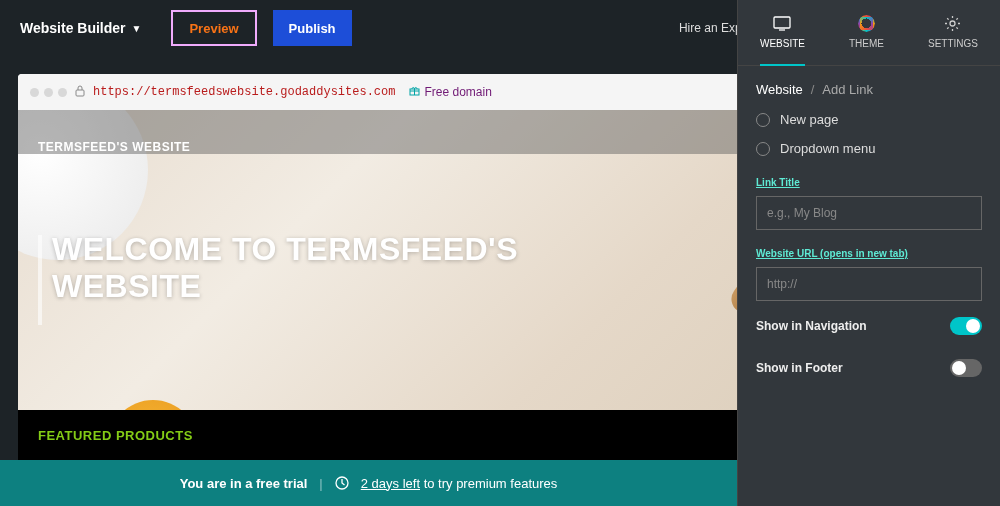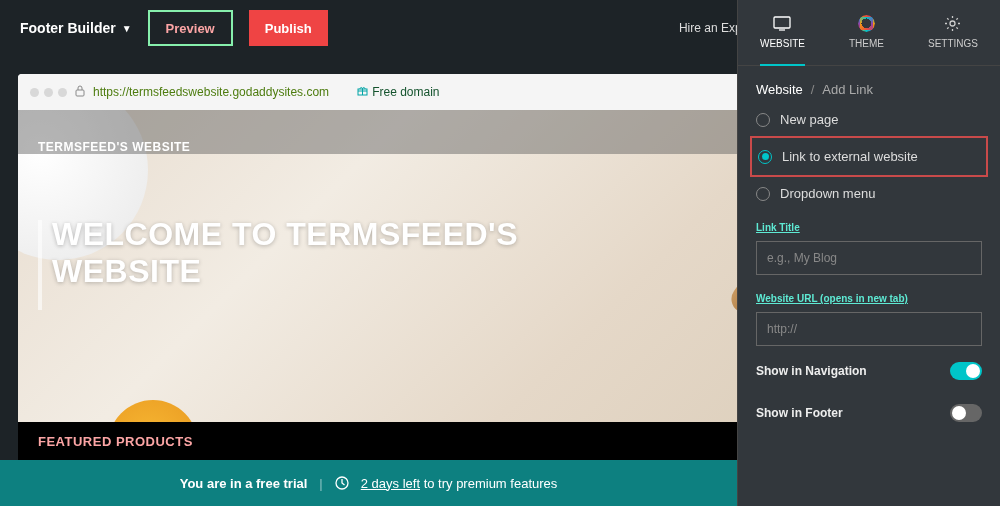--- a/index.html
+++ b/index.html
@@ -3,62 +3,62 @@
 <meta charset="utf-8">
 <style>
 * { box-sizing: border-box; margin: 0; padding: 0; font-family: -apple-system, BlinkMacSystemFont, "Segoe UI", Arial, sans-serif; }
 body { background: #1d2327; color: #fff; width: 1000px; height: 506px; overflow: hidden; position: relative; }
 
 
 .topbar { height: 56px; display: flex; align-items: center; padding: 0 20px; gap: 16px; }
 .brand { font-weight: 600; font-size: 14px; display: flex; align-items: center; gap: 6px; }
 .brand .chev { font-size: 10px; }
 .btn { height: 36px; padding: 0 16px; display: inline-flex; align-items: center; font-size: 13px; font-weight: 600; cursor: pointer; }
-.btn-preview { border: 2px solid #86efac; background: transparent; color: #fca5a5; }
-.btn-publish { background: #ef4444; color: #fff; border: none; }
+.btn-preview { border: 2px solid #f0abfc; background: transparent; color: #f97316; margin-left: 14px; }
+.btn-publish { background: #1d4ed8; color: #fff; border: none; }
 .top-links { margin-left: auto; display: flex; align-items: center; gap: 14px; font-size: 12px; color: #ddd; }
 .divider { color: #666; }
 .next-steps { border: 1px solid #666; padding: 6px 12px; display: flex; align-items: center; gap: 8px; font-weight: 600; font-size: 13px; }
 
 
 .main { display: flex; height: calc(506px - 56px - 46px); }
 .canvas-area { flex: 1; padding: 18px 18px 0 18px; position: relative; }
 .sidebar { width: 263px; background: #32373c; border-left: 1px solid #444; display: flex; flex-direction: column; font-size: 13px; position: absolute; right: 0; top: 0; bottom: 0; height: 506px; }
 
 
 .browser { background: #fff; border-radius: 4px 4px 0 0; overflow: hidden; height: 100%; display: flex; flex-direction: column; }
 .browser-bar { height: 36px; background: #f5f5f5; display: flex; align-items: center; padding: 0 12px; gap: 8px; font-size: 12px; color: #444; }
 .dots { display: flex; gap: 5px; }
 .dot { width: 9px; height: 9px; border-radius: 50%; background: #d8d8d8; }
 .lock { color: #888; }
-.url { color: #4d7c0f; flex-shrink: 0; }
-.free-domain { color: #14532d; display: flex; align-items: center; gap: 4px; margin-left: 20px; }
+.url { color: #b91c1c; flex-shrink: 0; font-family: Liberation Mono, monospace; }
+.free-domain { color: #701a75; display: flex; align-items: center; gap: 4px; margin-left: 6px; }
 
 
 .site { flex: 1; position: relative; background: linear-gradient(135deg, #e8ddd0 0%, #f2ece3 30%, #e5d8c8 60%, #d8cab5 100%); overflow: hidden; }
 .site-decor { position: absolute; border-radius: 50%; }
 .bowl-white { width: 180px; height: 180px; background: radial-gradient(circle at 40% 40%, #fff, #e8e8e8); top: -30px; left: -50px; }
 .rolling-pin { position: absolute; width: 260px; height: 28px; background: linear-gradient(#c89860, #a87840); top: 80px; right: 40px; transform: rotate(-55deg); border-radius: 14px; }
 .egg { width: 90px; height: 90px; background: radial-gradient(circle at 45% 45%, #f7b733, #e89820); bottom: -30px; left: 90px; position: absolute; border-radius: 50%; }
 .cloth { position: absolute; right: 0; top: 30px; width: 200px; height: 200px; background: repeating-linear-gradient(45deg, #c94a4a 0 3px, #fff 3px 10px); opacity: 0.6; transform: rotate(10deg); }
 
 .site-header { position: absolute; top: 0; left: 0; right: 0; height: 44px; background: rgba(90, 90, 90, 0.45); display: flex; align-items: flex-end; padding: 0 20px; color: #fff; font-size: 12px; }
 .site-title { font-weight: 700; letter-spacing: 0.5px; }
 .site-nav { margin-left: auto; display: flex; align-items: center; gap: 16px; }
 .nav-link { font-size: 12px; }
 .nav-link.active { border-bottom: 2px solid #fff; padding-bottom: 2px; }
 .nav-icons { display: flex; gap: 12px; color: #fff; }
 
-.hero { position: absolute; left: 34px; top: 106px; color: #fff; }
+.hero { position: absolute; left: 34px; top: 121px; color: #fff; }
 .hero-bar { width: 4px; height: 90px; background: rgba(255,255,255,0.6); position: absolute; left: -14px; top: 4px; }
 .hero h1 { font-size: 32px; font-weight: 700; line-height: 1.15; letter-spacing: 0.5px; text-shadow: 0 1px 4px rgba(0,0,0,0.25); }
 
 .update-pill { position: absolute; right: 16px; bottom: 60px; background: #00a4a6; color: #fff; font-size: 10px; padding: 4px 10px; border-radius: 12px; display: flex; align-items: center; gap: 4px; }
 
-.featured-bar { position: absolute; bottom: 0; left: 0; right: 0; height: 38px; background: #000; color: #fca5a5; display: flex; align-items: center; padding: 0 20px; font-size: 13px; font-weight: 700; letter-spacing: 0.5px; }
+.featured-bar { position: absolute; bottom: 0; left: 0; right: 0; height: 50px; background: #000; color: #84cc16; display: flex; align-items: center; padding: 0 20px; font-size: 13px; font-weight: 700; letter-spacing: 0.5px; }
 .chat-bubble { position: absolute; right: 20px; bottom: 12px; width: 30px; height: 30px; border-radius: 50%; background: #fff; display: flex; align-items: center; justify-content: center; color: #000; }
 
 
 .side-tabs { display: flex; justify-content: space-around; padding: 14px 0 8px; border-bottom: 1px solid #444; }
 .side-tab { display: flex; flex-direction: column; align-items: center; gap: 6px; font-size: 10px; color: #ccc; cursor: pointer; position: relative; padding-bottom: 8px; }
 .side-tab.active { color: #fff; }
 .side-tab.active::after { content: ""; position: absolute; bottom: -9px; left: 0; right: 0; height: 2px; background: #00c5c9; }
 .tab-icon { width: 18px; height: 18px; display: flex; align-items: center; justify-content: center; }
 .theme-ring { width: 17px; height: 17px; border-radius: 50%; border: 2px solid transparent; background: conic-gradient(#00c5c9, #8e44ad, #e74c3c, #f39c12, #00c5c9); -webkit-mask: radial-gradient(circle, transparent 5px, #000 5px); mask: radial-gradient(circle, transparent 5px, #000 5px);}
 
@@ -96,21 +96,21 @@
 .trial-divider { color: rgba(255,255,255,0.5); }
 .clock-icon { display: inline-flex; }
 .days-left { text-decoration: underline; }
 .btn-plans { background: #fff; color: #111; border: 1px solid #111; padding: 8px 16px; font-weight: 600; font-size: 13px; }
 </style>
 </head>
 <body>
 
 <div class="topbar">
   <div class="brand">
-    <span>Footer Builder</span>
+    <span>Website Builder</span>
     <span class="chev">▼</span>
   </div>
   <button class="btn btn-preview">Preview</button>
   <button class="btn btn-publish">Publish</button>
   <div class="top-links">
     <a>Hire an Expert</a>
     <span class="divider">|</span>
     <a>Help Center</a>
     <div class="next-steps">
       <span>
@@ -238,26 +238,20 @@
     <span class="sep">/</span>
     <span class="leaf">Add Link</span>
   </div>
 
 
   <div class="radio-group">
     <div class="radio-item">
       <span class="radio"></span>
       <span>New page</span>
     </div>
-    <div class="highlight-box">
-      <div class="radio-item">
-        <span class="radio checked"></span>
-        <span>Link to external website</span>
-      </div>
-    </div>
     <div class="radio-item">
       <span class="radio"></span>
       <span>Dropdown menu</span>
     </div>
   </div>
 
   <div class="form-group">
     <label class="form-label">Link Title</label>
     <input class="form-input" placeholder="e.g., My Blog" style="">
   </div>

